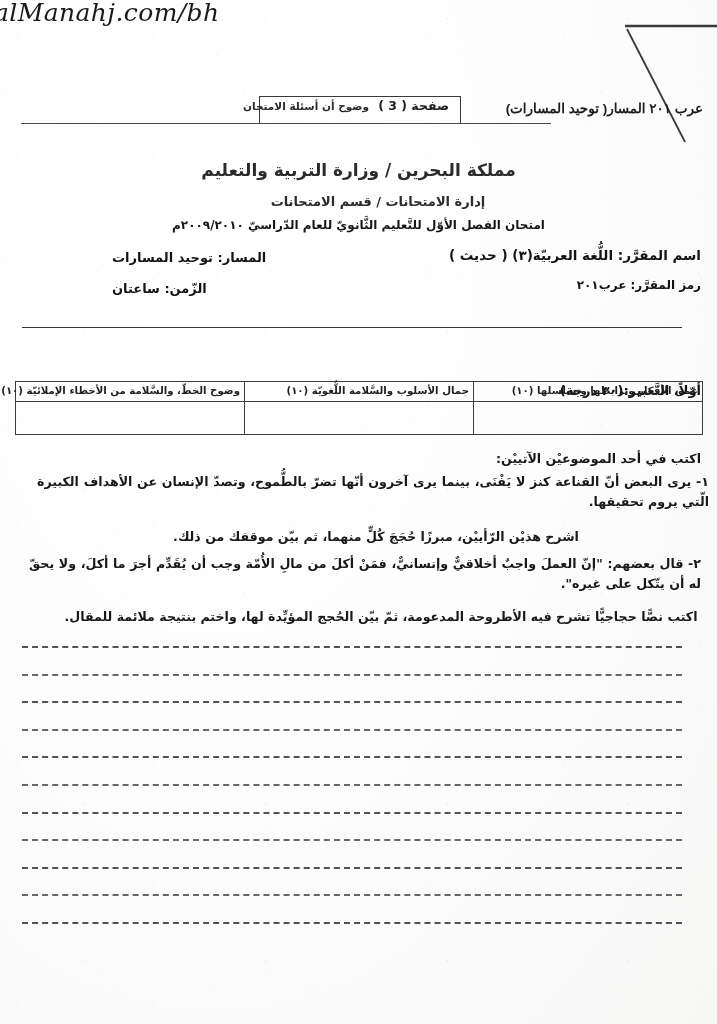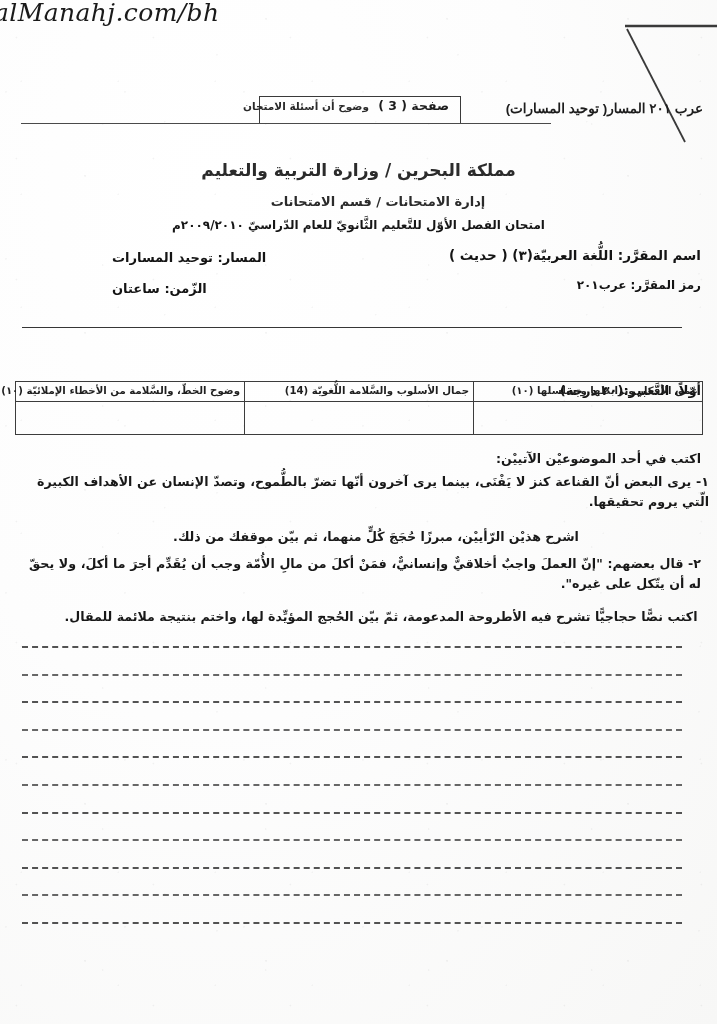--- a/index.html
+++ b/index.html
@@ -230,21 +230,21 @@
     </div>
 
     <div id="rule-main"></div>
 
     <div id="sec1-title">أوّلاً، التَّعبير:(٣٠ درجة)</div>
 
     <table id="rubric">
       <tbody>
         <tr>
           <td>عمق الأفكار وترابطها وتسلسلها (١٠)</td>
-          <td>جمال الأسلوب والسَّلامة اللُّغويّة (14)</td>
+          <td>جمال الأسلوب والسَّلامة اللُّغويّة (١٠)</td>
           <td>وضوح الخطّ، والسَّلامة من الأخطاء الإملائيّة (١٠)</td>
         </tr>
         <tr class="answer">
           <td></td>
           <td></td>
           <td></td>
         </tr>
       </tbody>
     </table>
 

